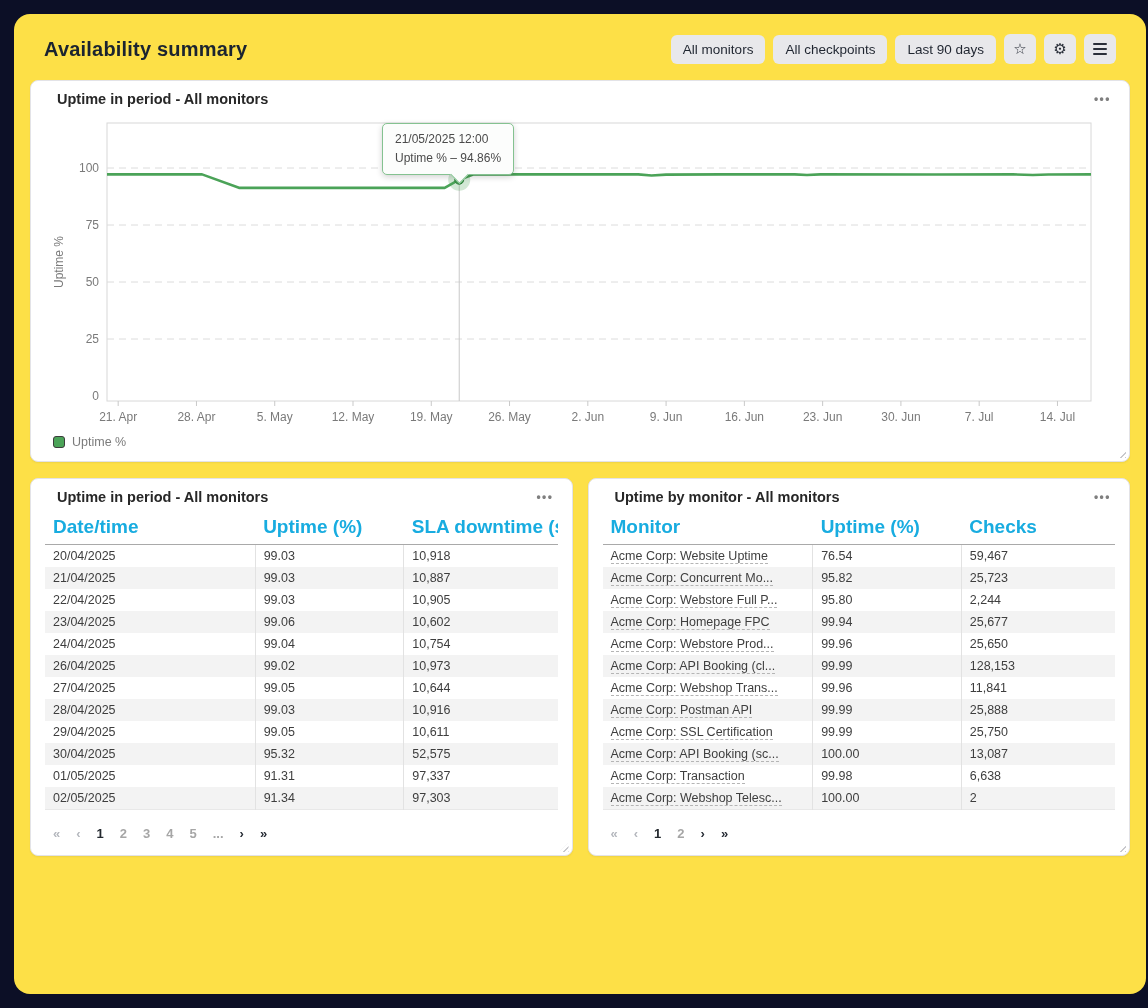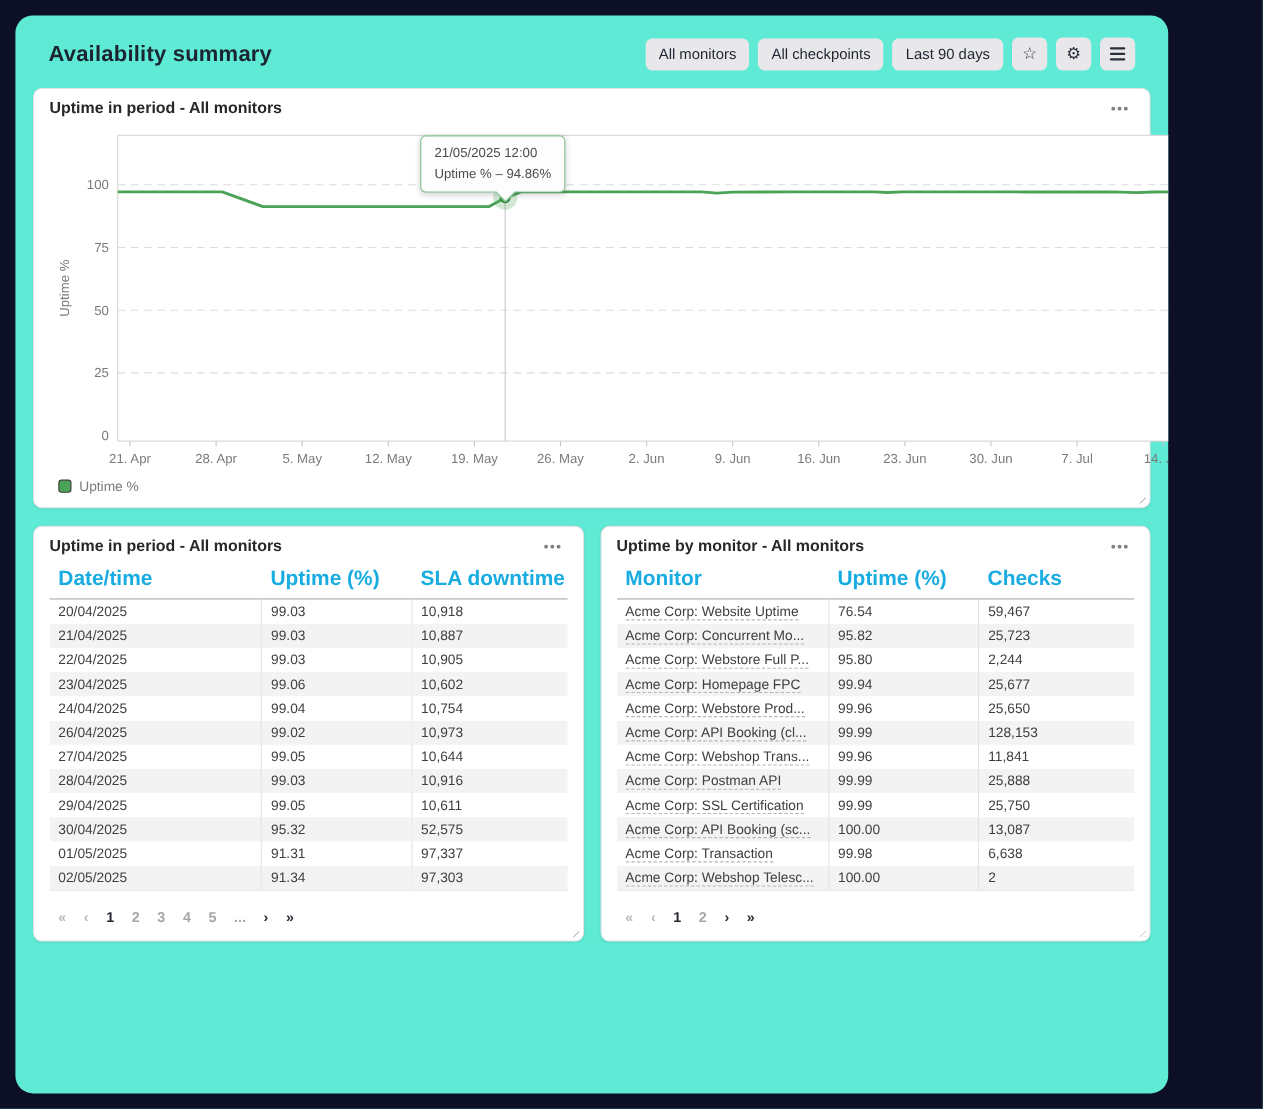--- a/index.html
+++ b/index.html
@@ -3,22 +3,22 @@
 <meta charset="utf-8">
 <style>
   html,body{margin:0;padding:0;}
   body{
     width:1148px;height:1008px;position:relative;
     background:#0c0f26;
     font-family:"Liberation Sans",sans-serif;
     -webkit-font-smoothing:antialiased;
   }
   .panel{
-    position:absolute;left:14px;top:14px;width:1048px;height:980px;
-    background:#5eead4;border-radius:16px;overflow:hidden;
+    position:absolute;left:14px;top:14px;width:1132px;height:980px;
+    background:#fde047;border-radius:16px;overflow:hidden;
   }
   
   .topbar{display:flex;align-items:center;justify-content:space-between;padding:20px 30px 14px 30px;}
   .page-title{font-size:20px;font-weight:700;color:#1b2430;margin:0;letter-spacing:.2px;}
   .controls{display:flex;align-items:center;gap:8px;}
   .pill{
     background:#e8e8eb;border:none;border-radius:6px;padding:7px 12px;
     font-size:13.5px;color:#1f2530;font-family:inherit;cursor:pointer;white-space:nowrap;
   }
   .iconbtn{
@@ -26,21 +26,21 @@
     display:flex;align-items:center;justify-content:center;cursor:pointer;
     font-size:15px;color:#2a2f3a;padding:0;
   }
   .hamburger{width:14px;height:2px;background:#2a2f3a;border-radius:1px;
     box-shadow:0 -5px 0 #2a2f3a,0 5px 0 #2a2f3a;display:block;}
   
   .card{
     background:#ffffff;border:1px solid #e3e3e7;border-radius:8px;
     box-shadow:0 1px 2px rgba(20,24,40,.06);position:relative;box-sizing:border-box;
   }
-  .card-head{display:flex;justify-content:space-between;align-items:center;}
+  .card-head{display:flex;justify-content:space-between;align-items:center;margin-left:12px;}
   .card-title{font-size:14.5px;font-weight:700;color:#272727;}
   .more-btn{background:none;border:none;color:#7f7f7f;font-size:12px;font-weight:700;
     letter-spacing:1.5px;cursor:pointer;padding:2px 4px;line-height:1;}
   .resize-handle{
     position:absolute;right:3px;bottom:3px;width:9px;height:9px;
     clip-path:polygon(100% 0,100% 100%,0 100%);
     background:repeating-linear-gradient(-45deg,#c9c9cd 0 1px,transparent 1px 3.5px);
   }
   
   .chart-card{margin:2px 16px 0 16px;padding:10px 14px 4px 14px;}

